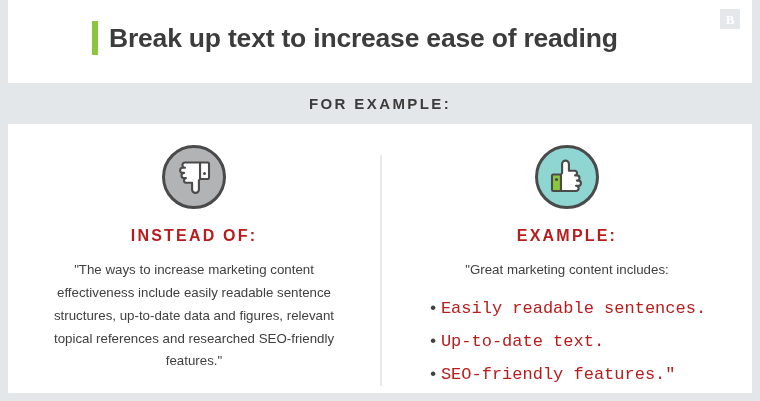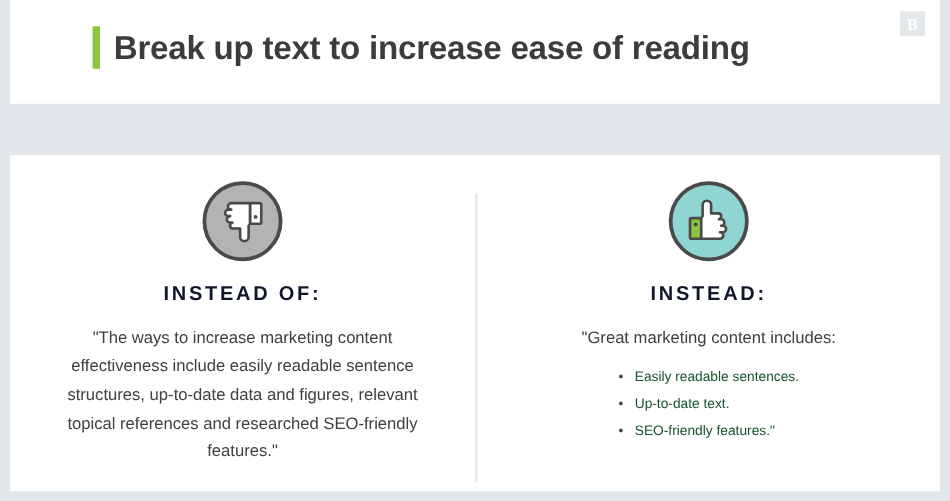--- a/index.html
+++ b/index.html
@@ -26,21 +26,21 @@
     position: absolute;
     left: 8px;
     top: 0px;
     width: 744px;
     height: 83px;
     background: #ffffff;
     box-sizing: border-box;
   }
   .title-row {
     position: absolute;
-    left: 66px;
+    left: 84px;
     top: 21px;
     display: flex;
     align-items: center;
   }
   .accent-bar {
     width: 6px;
     height: 34px;
     background: #8cc63f;
     margin-right: 11px;
     flex: 0 0 auto;
@@ -138,21 +138,21 @@
   .icon-circle.positive {
     background: #8fd6d2;
     border: 3px solid #4a4a4a;
   }
   .icon-circle svg { display: block; }
 
   .col-heading {
     margin-top: 18px;
     font-size: 16px;
     font-weight: bold;
-    color: #0f172a;
+    color: #b91c1c;
     letter-spacing: 2.2px;
   }
 
   .body-text {
     margin: 14px auto 0 auto;
     font-size: 13.3px;
     color: #404040;
     line-height: 1.72;
   }
   .body-text.quote-left {
@@ -168,25 +168,26 @@
     line-height: 1.72;
   }
   .bullet-list {
     margin: 10px 0 0 0;
     padding: 0;
     list-style: none;
     display: inline-block;
     text-align: left;
   }
   .bullet-list li {
-    font-size: 11px;
-    color: #14532d;
+    font-size: 17px;
+    color: #b91c1c;
     line-height: 1.95;
     position: relative;
     padding-left: 13px;
+    font-family: Liberation Mono, monospace;
   }
   .bullet-list li::before {
     content: "\2022";
     position: absolute;
     left: 0;
     top: 0;
     color: #404040;
   }
   .bullets-wrap { text-align: center; }
 </style>
@@ -196,20 +197,23 @@
 <div class="infographic">
 
   <div class="header">
     <div class="title-row">
       <div class="accent-bar"></div>
       <div class="title-text">Break up text to increase ease of reading</div>
     </div>
     <div class="logo-badge">B</div>
   </div>
 
+  <div class="example-band">
+    <div class="example-band-label">FOR EXAMPLE:</div>
+  </div>
 
   <div class="panel">
     <div class="divider"></div>
 
     <div class="column col-left">
       <div class="icon-wrap">
         <div class="icon-circle negative">
           <svg width="36" height="36" viewBox="0 0 36 36" aria-hidden="true">
             <g transform="translate(1.5,3)">
 
@@ -244,21 +248,21 @@
                        H27.8 A2.6 2.6 0 0 0 27.8 18.6
                        H26.4 A2.6 2.6 0 0 0 26.4 13.4
                        H24.6 A2.4 2.4 0 0 0 24.6 8.7
                        H18.4 L18.4 2
                        a3.4 3.4 0 0 0 -6.8 0 L11.6 10.9
                        L10.5 12.5 Z" fill="#ffffff" stroke="#4a4a4a" stroke-width="2.1" stroke-linejoin="round" stroke-linecap="round"></path>
             </g>
           </svg>
         </div>
       </div>
-      <div class="col-heading">INSTEAD:</div>
+      <div class="col-heading">EXAMPLE:</div>
       <div class="intro-line">"Great marketing content includes:</div>
       <div class="bullets-wrap">
         <ul class="bullet-list">
           <li>Easily readable sentences.</li>
           <li>Up-to-date text.</li>
           <li>SEO-friendly features."</li>
         </ul>
       </div>
     </div>
   </div>

